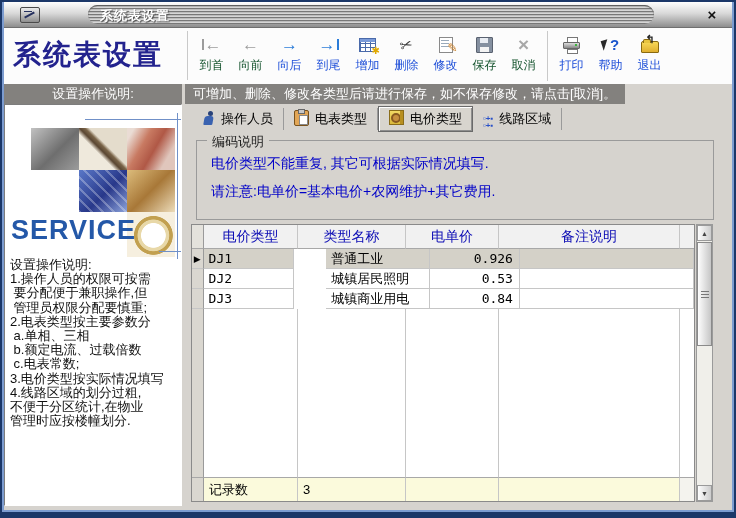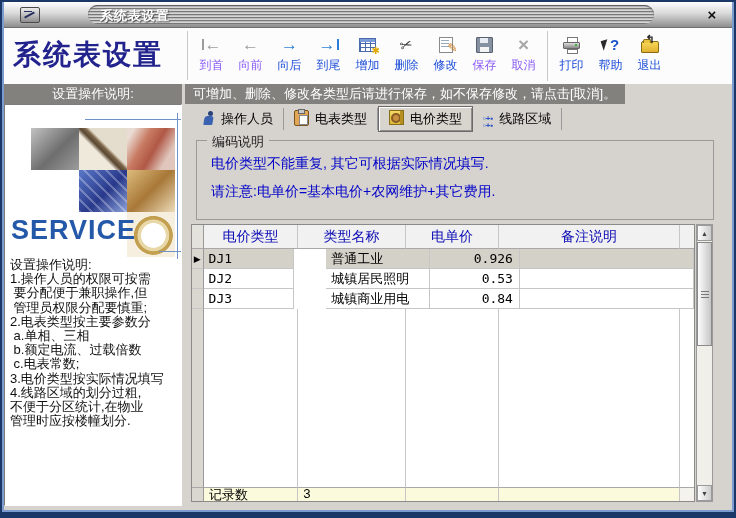--- a/index.html
+++ b/index.html
@@ -35,21 +35,21 @@
 
   
   .topbar{position:absolute;left:4px;top:27px;width:728px;height:57px;background:#FCFCFC;}
   .app-title{position:absolute;left:9px;top:9px;font-size:28px;font-weight:bold;
     color:var(--app-navy,#23238E);letter-spacing:2px;}
   .vsep{position:absolute;left:183px;top:4px;width:1px;height:49px;background:#C9C9C9;}
   .toolbar{position:absolute;left:188px;top:2px;height:54px;display:flex;align-items:stretch;}
   .tbtn{width:39px;display:flex;flex-direction:column;align-items:center;justify-content:flex-start;padding-top:3px;}
   .ticon{height:25px;display:flex;align-items:center;justify-content:center;position:relative;}
   .tlabel{font-size:12px;color:#1d4ed8;white-space:nowrap;}
-  .tbtn.dis .tlabel{color:#8b5cf6;text-align:right;}
+  .tbtn.dis .tlabel{color:#14532d;text-align:right;}
   .tsep{width:1px;background:#C9C9C9;margin:2px 4px;}
 
   
   .nav-ic{display:flex;align-items:center;gap:1px;font-weight:bold;}
   .nav-ic .ar{font-size:17px;line-height:17px;}
   .nav-ic .bar{width:2px;height:11px;background:currentColor;display:inline-block;}
   .tbtn .nav-ic{color:#2B7CD8;}
   .tbtn.dis .nav-ic{color:#9C9C9C;}
   .add-icon{width:15px;height:12px;background:#FFF;border:1px solid #4A6AAA;position:relative;
     background-image:linear-gradient(#4a6aaa 1px,transparent 1px),linear-gradient(90deg,#4a6aaa 1px,transparent 1px);
@@ -147,21 +147,21 @@
   .drow>div{display:flex;align-items:center;}
   .ind{background:#DAD7D0;border-right:1px solid #9A9A9A !important;justify-content:center;
     font-size:9px;color:#000;}
   .c-code,.c-price{font-family:"DejaVu Sans Mono",monospace;}
   .c-code{padding-left:5px;}
   .c-name{padding-left:5px;margin-left:32px;}
   .c-price{justify-content:flex-end;padding-right:6px;text-align:center;}
   .drow.sel>div:not(.ind){background:var(--selected-row-bg,#D4D1C8);}
   .fillrow{flex:1;}
   .fillrow>div{border-bottom:none;}
-  .tfoot{height:14px;font-size:13px;font-family:Liberation Mono, monospace;}
+  .tfoot{height:24px;font-size:13px;}
   .tfoot>div{background:var(--footer-bg,#FBFADC);display:flex;align-items:center;
     border-top:1px solid #A8A8A8;border-bottom:none;}
   .tfoot>.ind{background:#DAD7D0;}
   .tfoot>.cwx{background:#F4F3EE;}
   .f-label{padding-left:5px;}
   .f-value{padding-left:5px;}
 
   
   .vscroll{position:absolute;left:511px;top:120px;width:17px;height:278px;background:#F0EFEA;
     border:1px solid #9A9A9A;box-sizing:border-box;}

